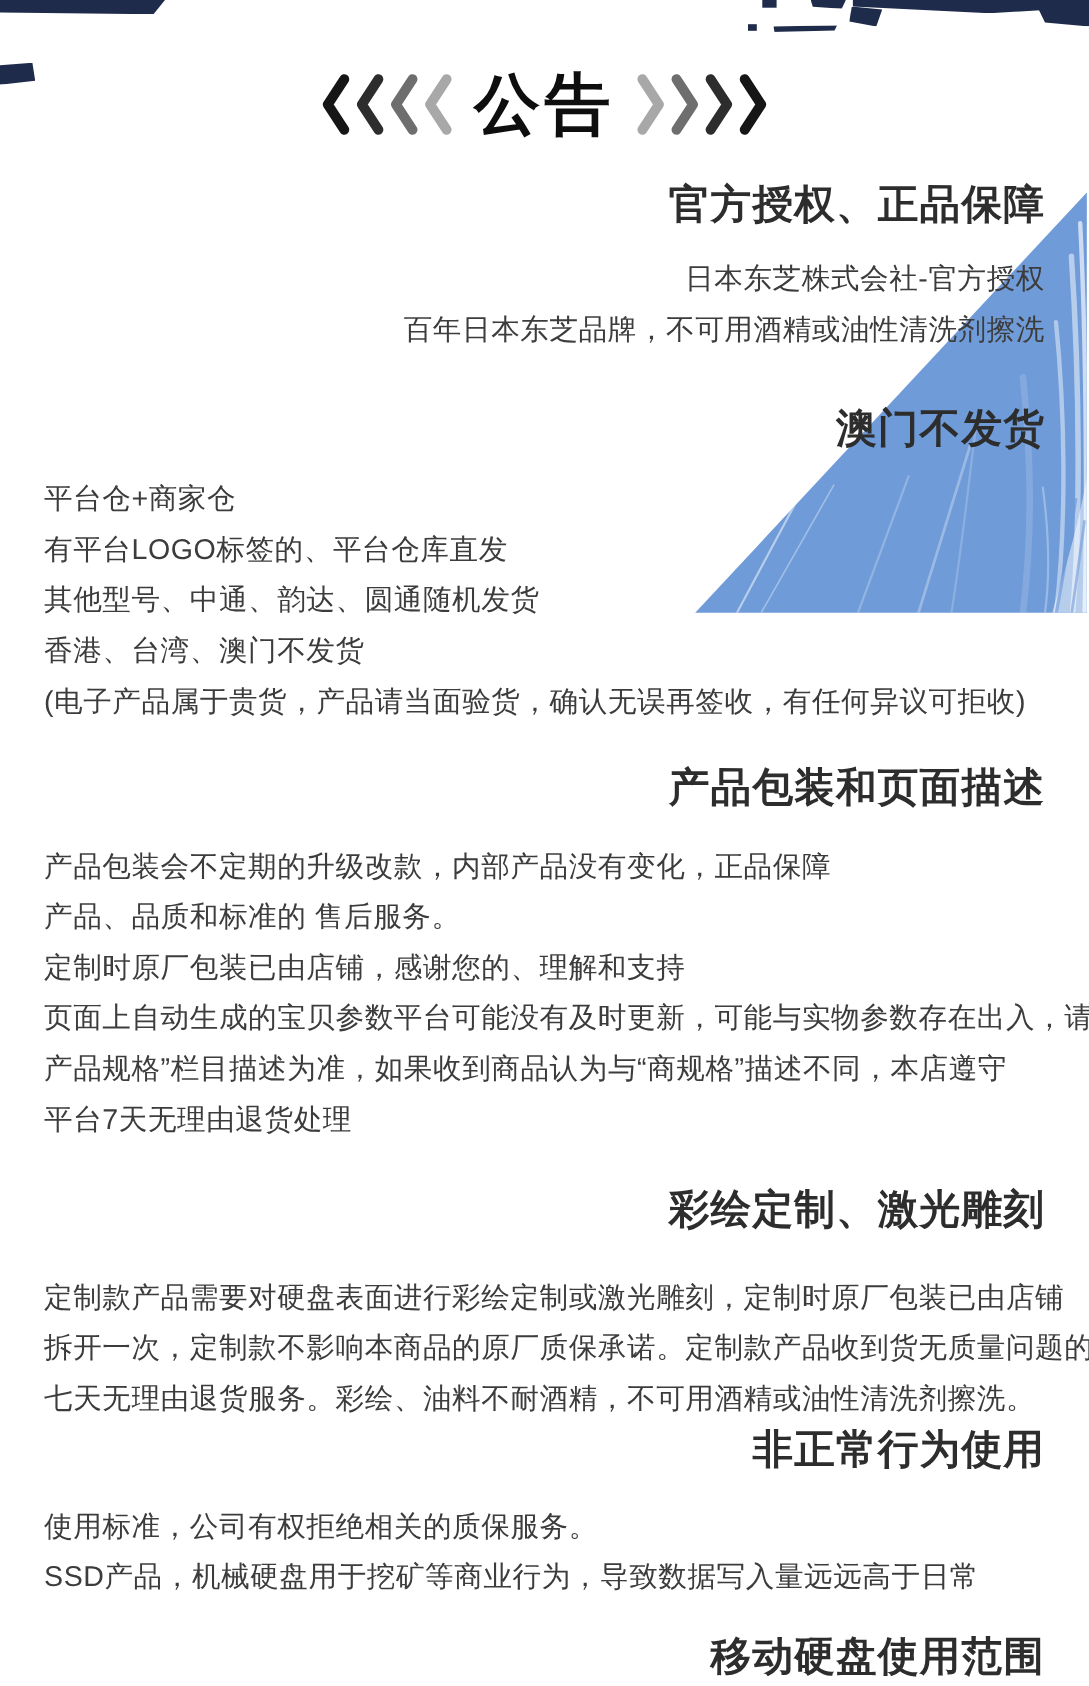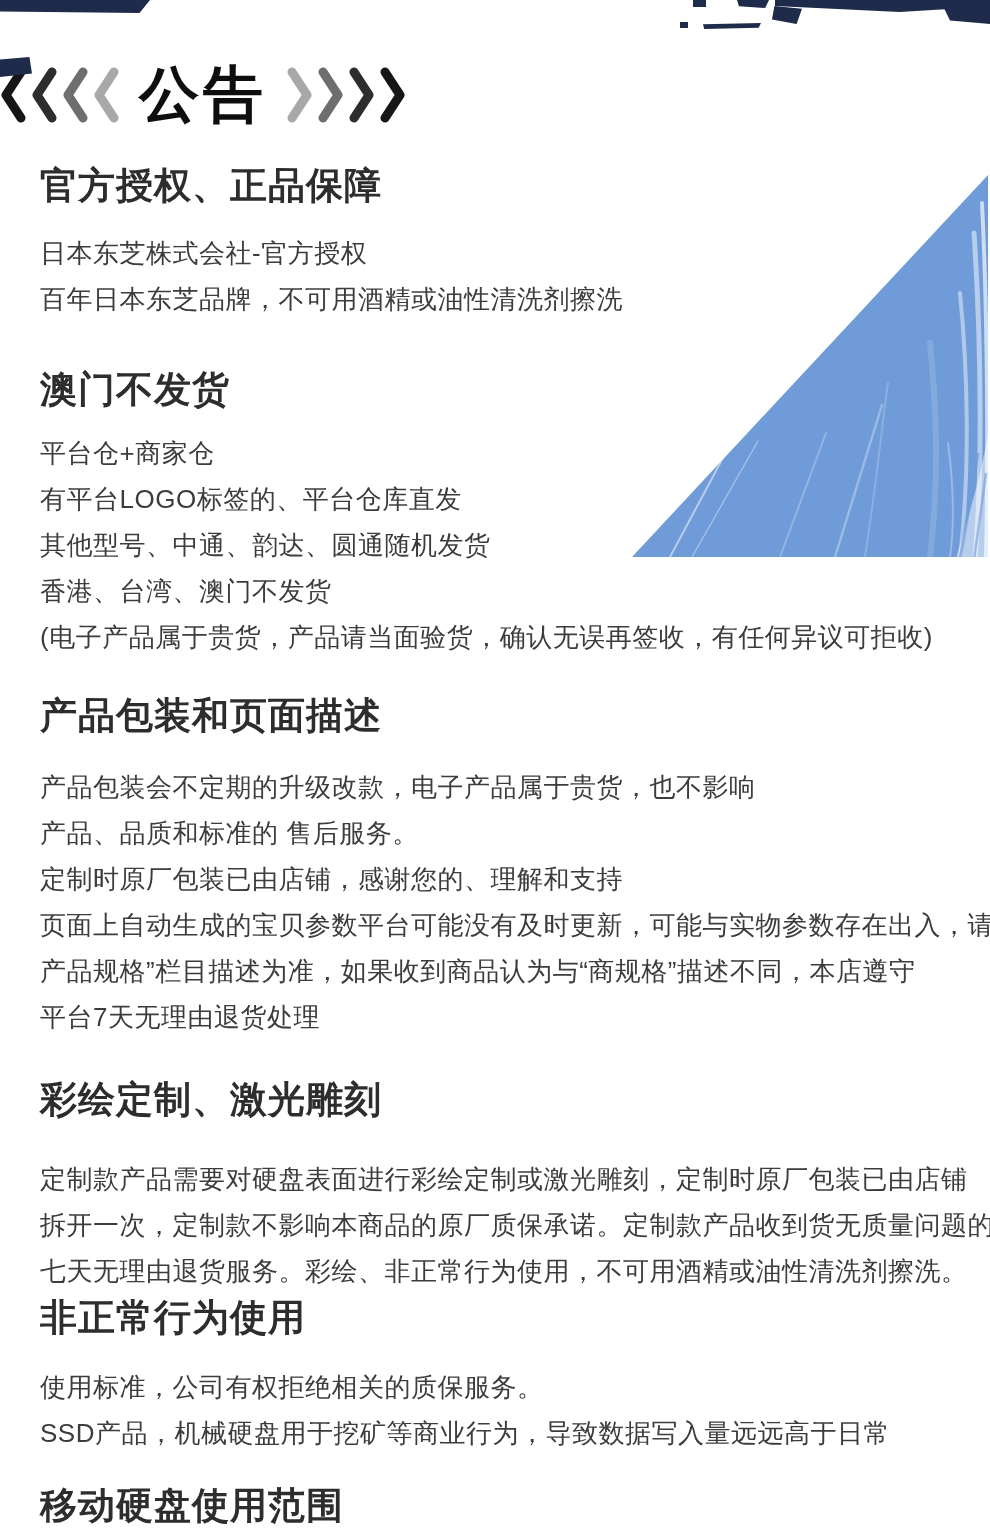--- a/index.html
+++ b/index.html
@@ -21,40 +21,40 @@
   .deco-blob{left:772px;top:6px;width:30px;height:18px;clip-path:polygon(8% 0,100% 15%,82% 100%,0 75%);}
   .deco-s1{left:680px;top:22px;width:8px;height:6px;}
   .deco-s2{left:703px;top:23px;width:58px;height:6px;clip-path:polygon(0 20%,100% 0,96% 80%,2% 100%);}
   .deco-corner{left:940px;top:0;width:50px;height:24px;clip-path:polygon(0 0,100% 0,100% 100%,20% 85%);}
   
   .triangle-wrap{position:absolute;left:630px;top:173px;width:360px;height:386px;z-index:1;}
   
   .title-row{
     position:relative;z-index:2;
     margin-top:54px;height:82px;
-    display:flex;align-items:center;gap:20px;
+    display:flex;align-items:center;justify-content:center;gap:20px;
   }
   .chev-group{display:flex;align-items:center;gap:5px;}
   .chev{display:block;}
   .title-text{
     font-size:60px;font-weight:700;color:#0e0e0e;
     letter-spacing:4px;line-height:82px;
   }
   
   .content{position:relative;z-index:2;padding:0 40px;}
   .sec .heading{
     margin:0;font-size:37px;line-height:48px;
-    font-weight:600;color:#2d2d2d;letter-spacing:1px;
+    font-weight:600;color:#2d2d2d;letter-spacing:1px;text-align:right;
   }
   .sec .line{
     margin:0;font-size:26px;line-height:46px;
     font-weight:400;color:#3c3c3c;letter-spacing:.5px;
     white-space:nowrap;
   }
-  .s1{margin-top:26px;}  .s1 .body{margin-top:20px;}
+  .s1{margin-top:26px;}  .s1 .body{margin-top:20px;text-align:right;}
   .s2{margin-top:44px;}  .s2 .body{margin-top:16px;}
   .s3{margin-top:32px;}  .s3 .body{margin-top:24px;}
   .s4{margin-top:36px;}  .s4 .body{margin-top:32px;}
   .s5{}  .s5 .body{margin-top:22px;}
   .s6{margin-top:26px;}
 </style>
 </head>
 <body>
 
 <div class="page">
@@ -143,34 +143,34 @@
           <p class="line">平台仓+商家仓</p>
           <p class="line">有平台LOGO标签的、平台仓库直发</p>
           <p class="line">其他型号、中通、韵达、圆通随机发货</p>
           <p class="line">香港、台湾、澳门不发货</p>
           <p class="line">(电子产品属于贵货，产品请当面验货，确认无误再签收，有任何异议可拒收)</p>
         </div>
       </section>
       <section class="sec s3">
         <h2 class="heading">产品包装和页面描述</h2>
         <div class="body">
-          <p class="line">产品包装会不定期的升级改款，电子产品属于贵货，也不影响</p>
+          <p class="line">产品包装会不定期的升级改款，内部产品没有变化，正品保障</p>
           <p class="line">产品、品质和标准的 售后服务。</p>
           <p class="line">定制时原厂包装已由店铺，感谢您的、理解和支持</p>
           <p class="line">页面上自动生成的宝贝参数平台可能没有及时更新，可能与实物参数存在出入，请以 本店</p>
           <p class="line">产品规格”栏目描述为准，如果收到商品认为与“商规格”描述不同，本店遵守</p>
           <p class="line">平台7天无理由退货处理</p>
         </div>
       </section>
       <section class="sec s4">
         <h2 class="heading">彩绘定制、激光雕刻</h2>
         <div class="body">
           <p class="line">定制款产品需要对硬盘表面进行彩绘定制或激光雕刻，定制时原厂包装已由店铺</p>
           <p class="line">拆开一次，定制款不影响本商品的原厂质保承诺。定制款产品收到货无质量问题的不享受</p>
-          <p class="line">七天无理由退货服务。彩绘、非正常行为使用，不可用酒精或油性清洗剂擦洗。</p>
+          <p class="line">七天无理由退货服务。彩绘、油料不耐酒精，不可用酒精或油性清洗剂擦洗。</p>
         </div>
       </section>
       <section class="sec s5">
         <h2 class="heading">非正常行为使用</h2>
         <div class="body">
           <p class="line">使用标准，公司有权拒绝相关的质保服务。</p>
           <p class="line">SSD产品，机械硬盘用于挖矿等商业行为，导致数据写入量远远高于日常</p>
         </div>
       </section>
       <section class="sec s6">

